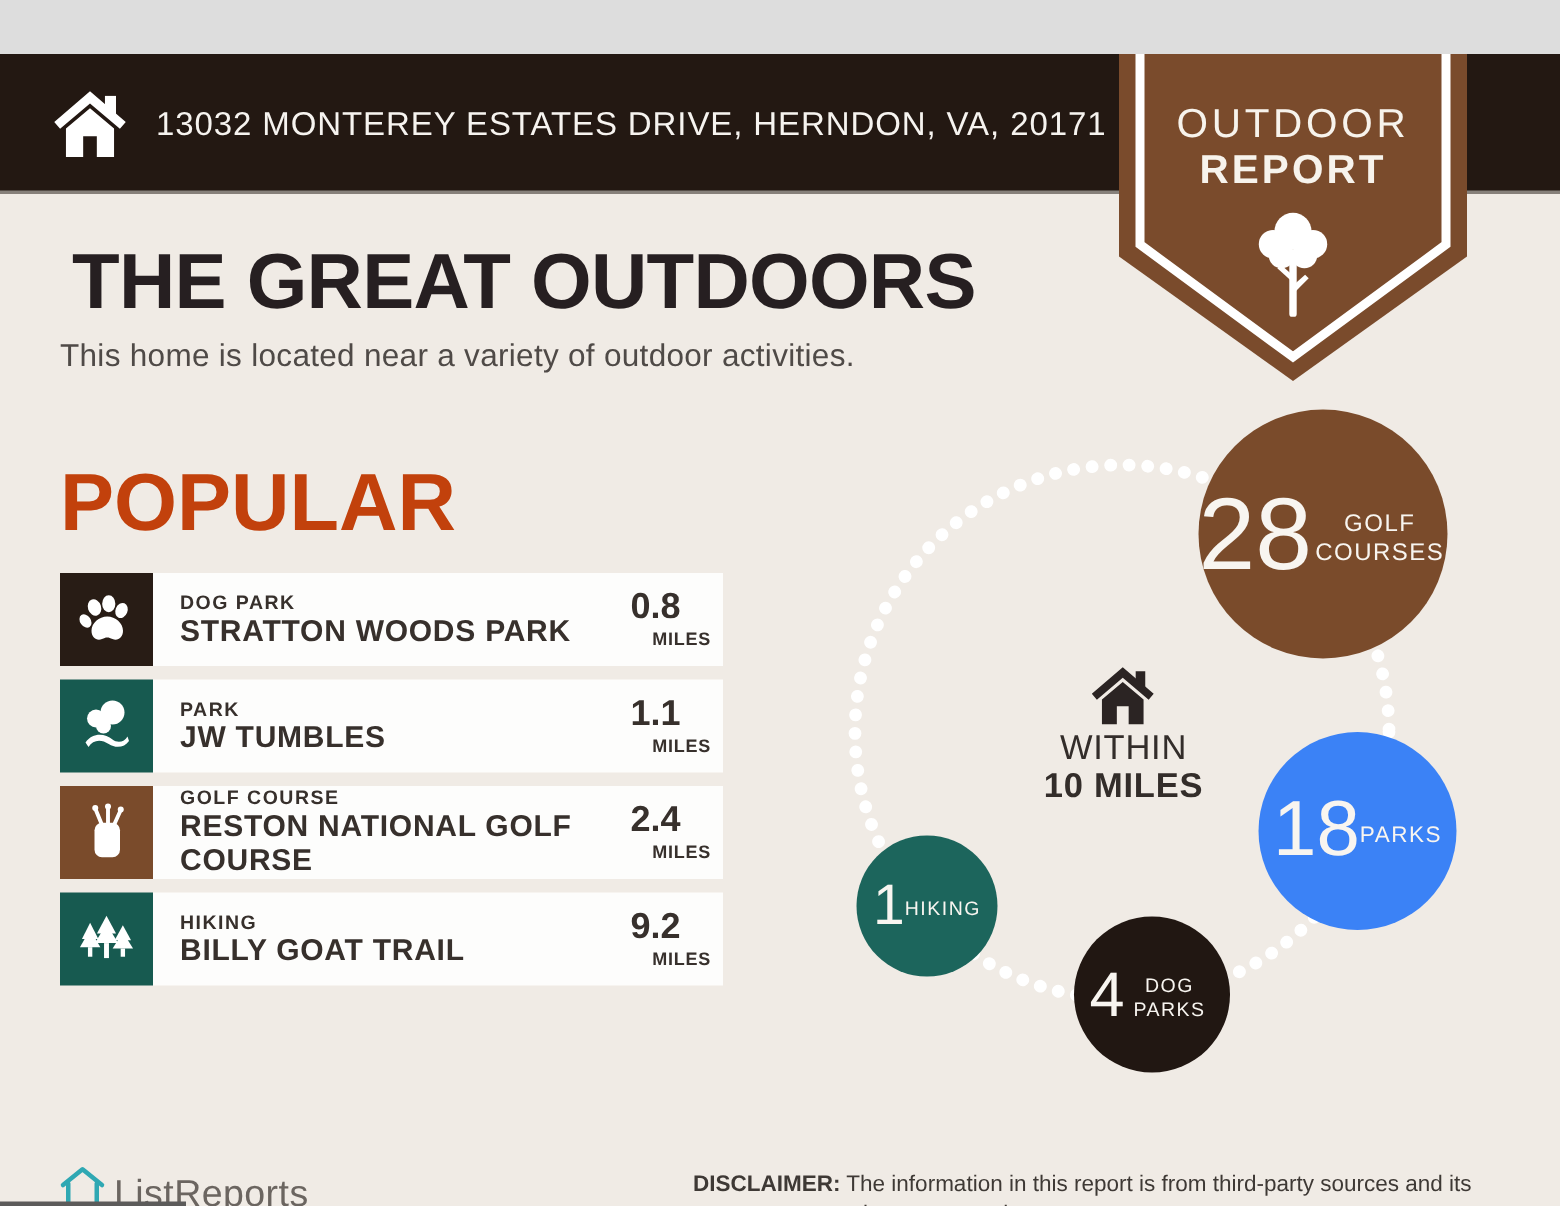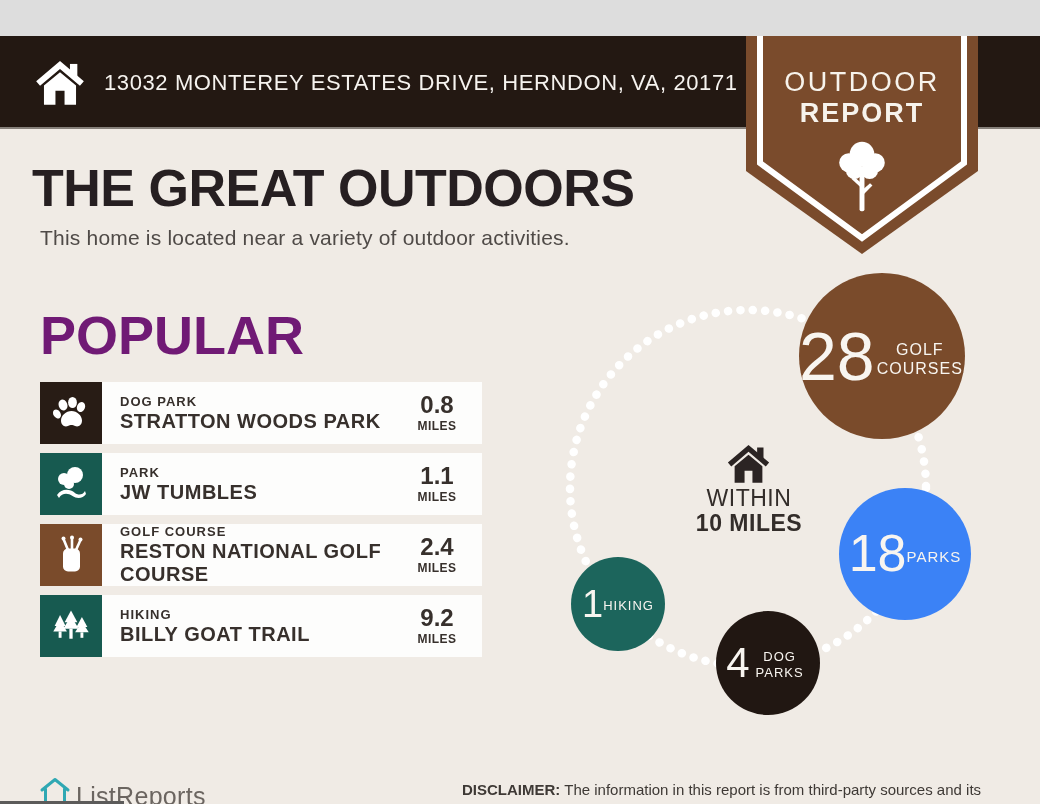--- a/index.html
+++ b/index.html
@@ -29,46 +29,46 @@
     color:#f7f3ec; font-size:27px; font-weight:400; letter-spacing:2.5px;
   }
   .badge .b-line2 {
     position:absolute; left:0; top:62px; width:232px; text-align:center;
     color:#f7f3ec; font-size:27px; font-weight:700; letter-spacing:2px;
   }
   .badge .tree-ic { position:absolute; left:86px; top:103px; width:60px; height:76px; }
 
   
   .title {
-    position:absolute; left:32px; top:122px;
+    position:absolute; left:48px; top:122px;
     font-size:52px; font-weight:800; color:#261f21; letter-spacing:-.5px;
   }
   .subtitle {
     position:absolute; left:40px; top:190px;
     font-size:21px; color:#4f4a47; letter-spacing:.2px;
   }
   .section-title {
     position:absolute; left:40px; top:268px;
-    font-size:54px; font-weight:800; color:#701a75; letter-spacing:0;text-align:center;
+    font-size:54px; font-weight:800; color:#c2410c; letter-spacing:0;text-align:center;
   }
 
   
   .rows { position:absolute; left:40px; top:346px; width:442px; }
   .row { display:flex; height:62px; margin-bottom:9px; }
   .row .sq { width:62px; height:62px; flex:none; display:flex; align-items:center; justify-content:center; }
   .row .sq svg { width:40px; height:40px; }
   .row .body {
     flex:1; background:#fdfdfc; display:flex; align-items:center;
   }
   .row .names { flex:1; padding-left:18px; display:flex; flex-direction:column; justify-content:center; }
   .row .cat { font-size:13px; font-weight:700; letter-spacing:1px; color:#37302c; }
   .row .nm  { font-size:20px; font-weight:700; letter-spacing:.5px; color:#37302c; margin-top:1px; }
   .row .dist { width:82px; flex:none; text-align:center; padding-right:8px; }
   .row .num { font-size:24px; font-weight:700; color:#37302c; line-height:1; }
-  .row .unit { font-size:12px; font-weight:700; letter-spacing:.5px; color:#37302c; margin-top:2px; }
+  .row .unit { font-size:12px; font-weight:700; letter-spacing:.5px; color:#37302c; margin-top:2px;text-align:right; }
 
   
   .dotring { position:absolute; left:560px; top:264px; width:376px; height:376px; }
   .stat-circle {
     position:absolute; border-radius:50%;
     display:flex; align-items:center; justify-content:center;
     color:#f8f5f0; text-align:center;
   }
   .stat-circle .cnt { font-weight:400; line-height:.95; }
   .stat-circle .lbl { font-weight:400; letter-spacing:1px; line-height:1.2; margin-top:6px; }

